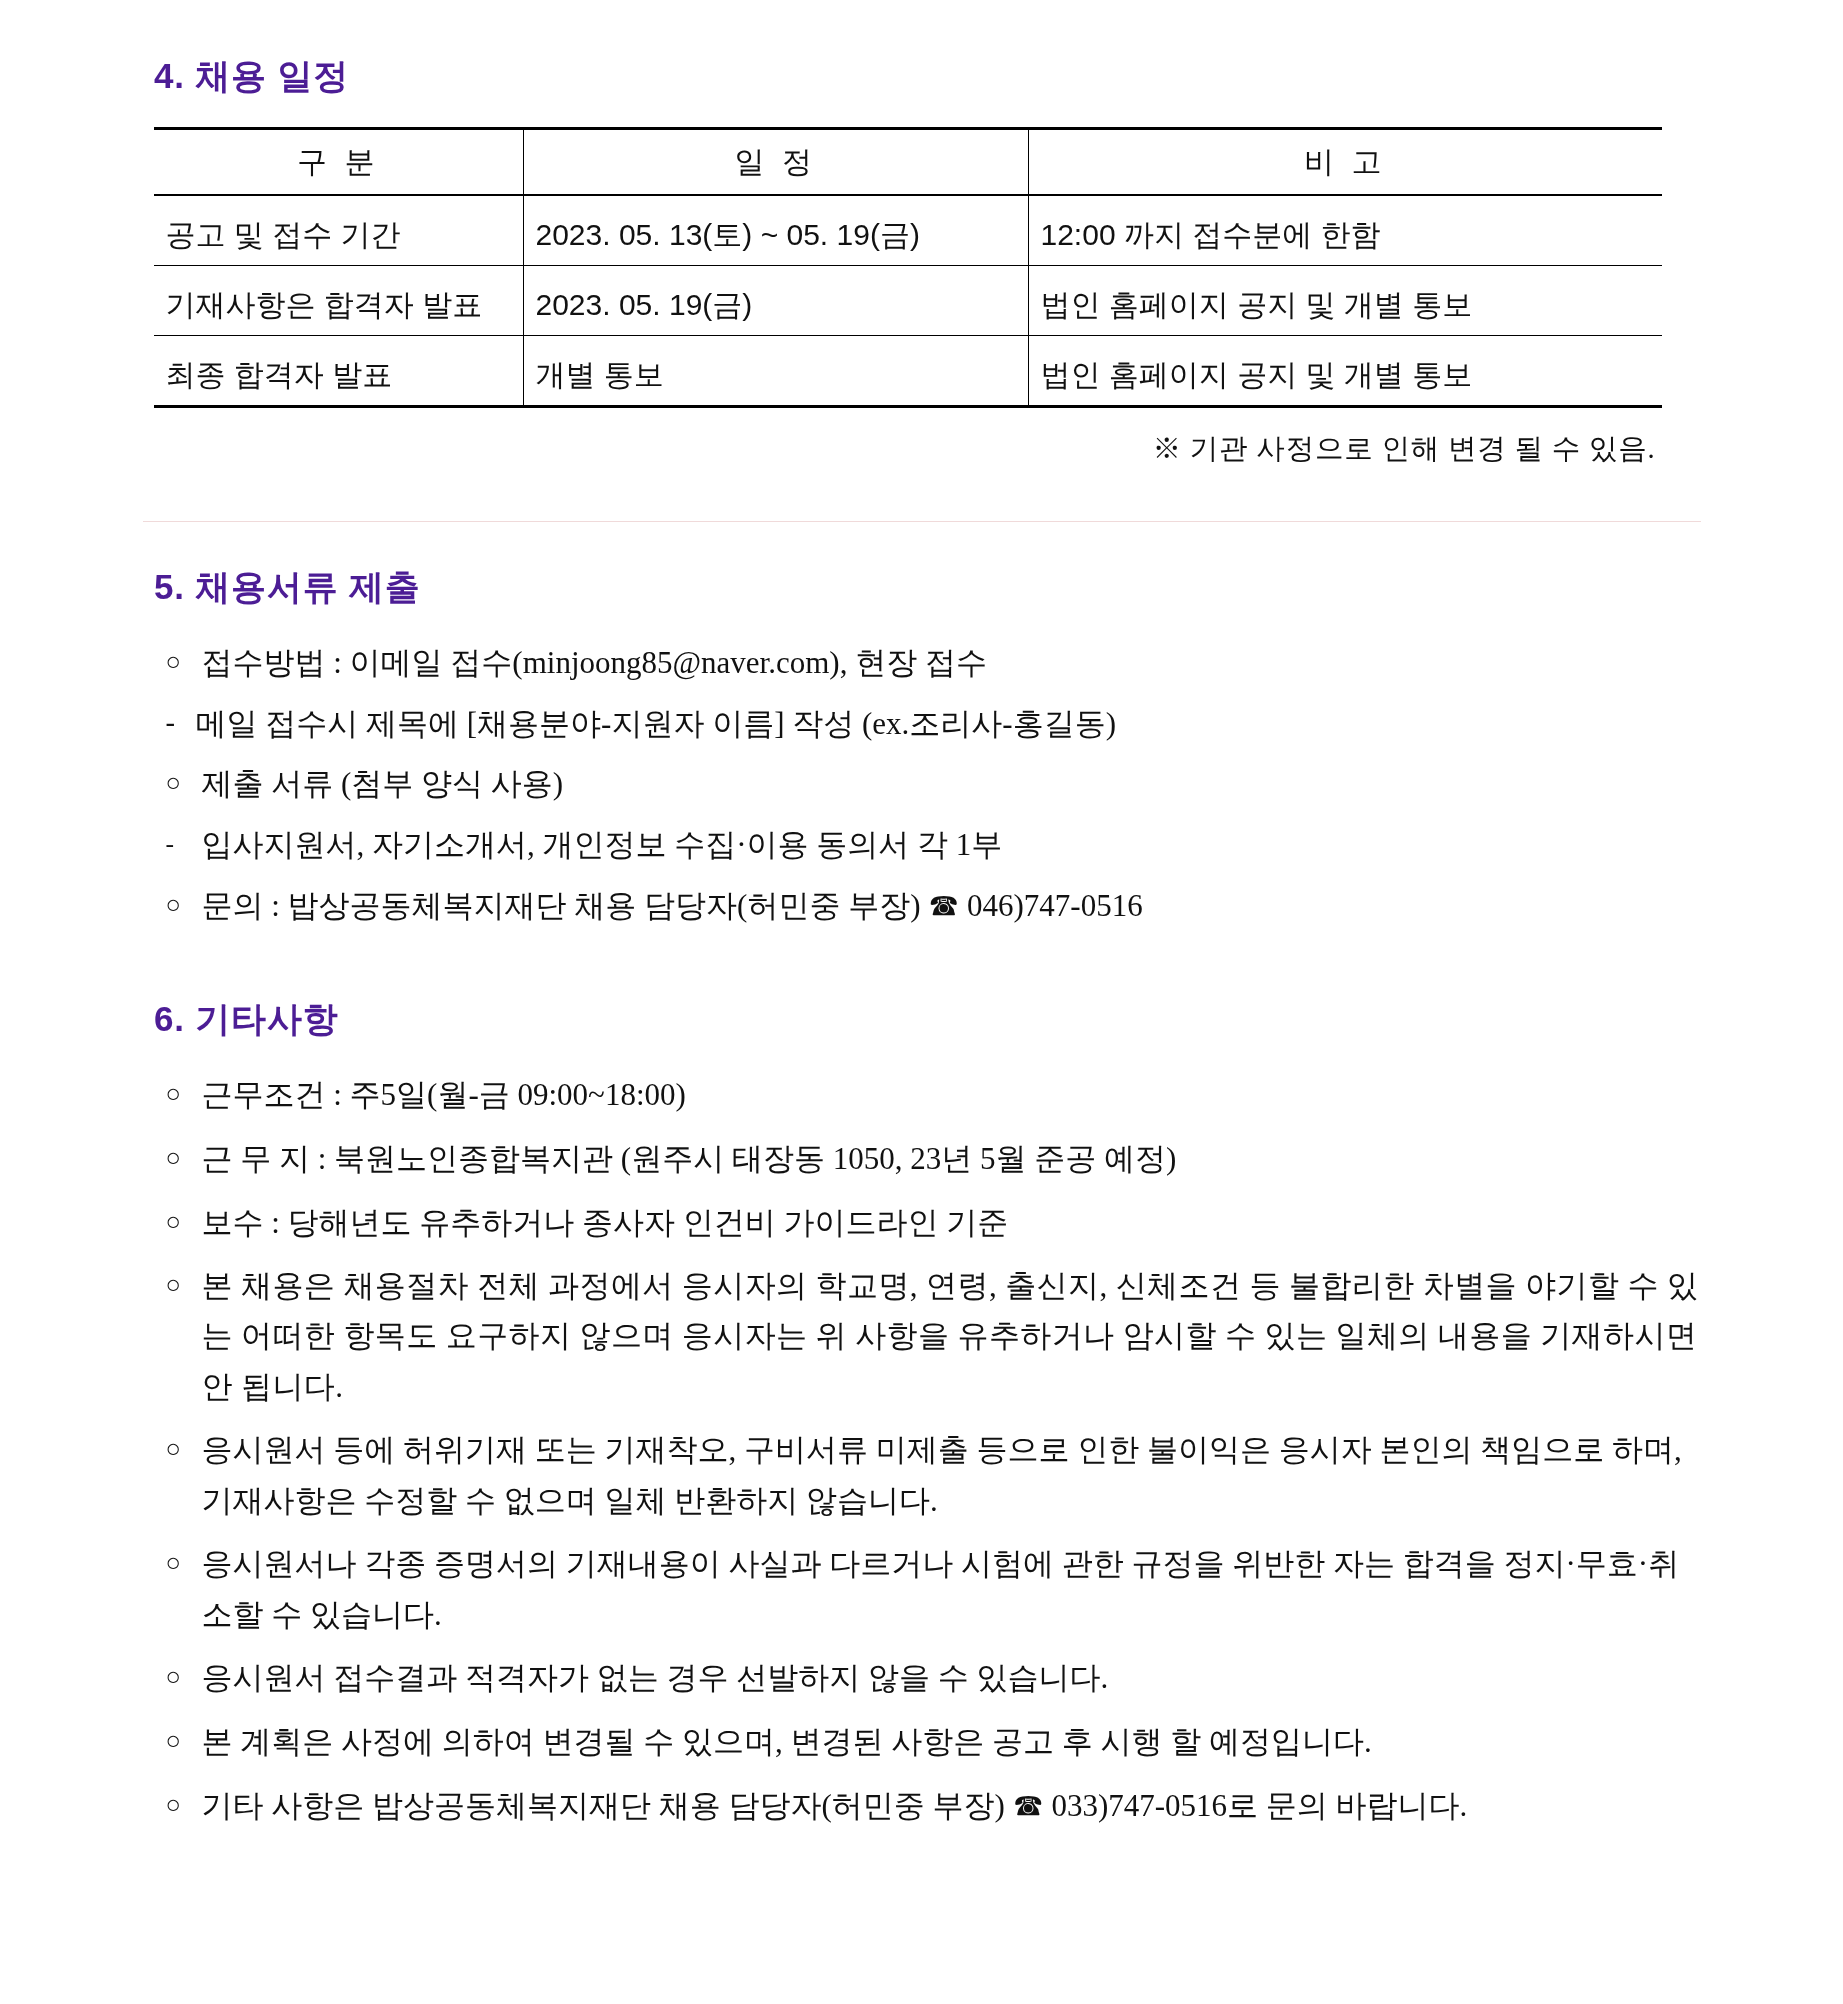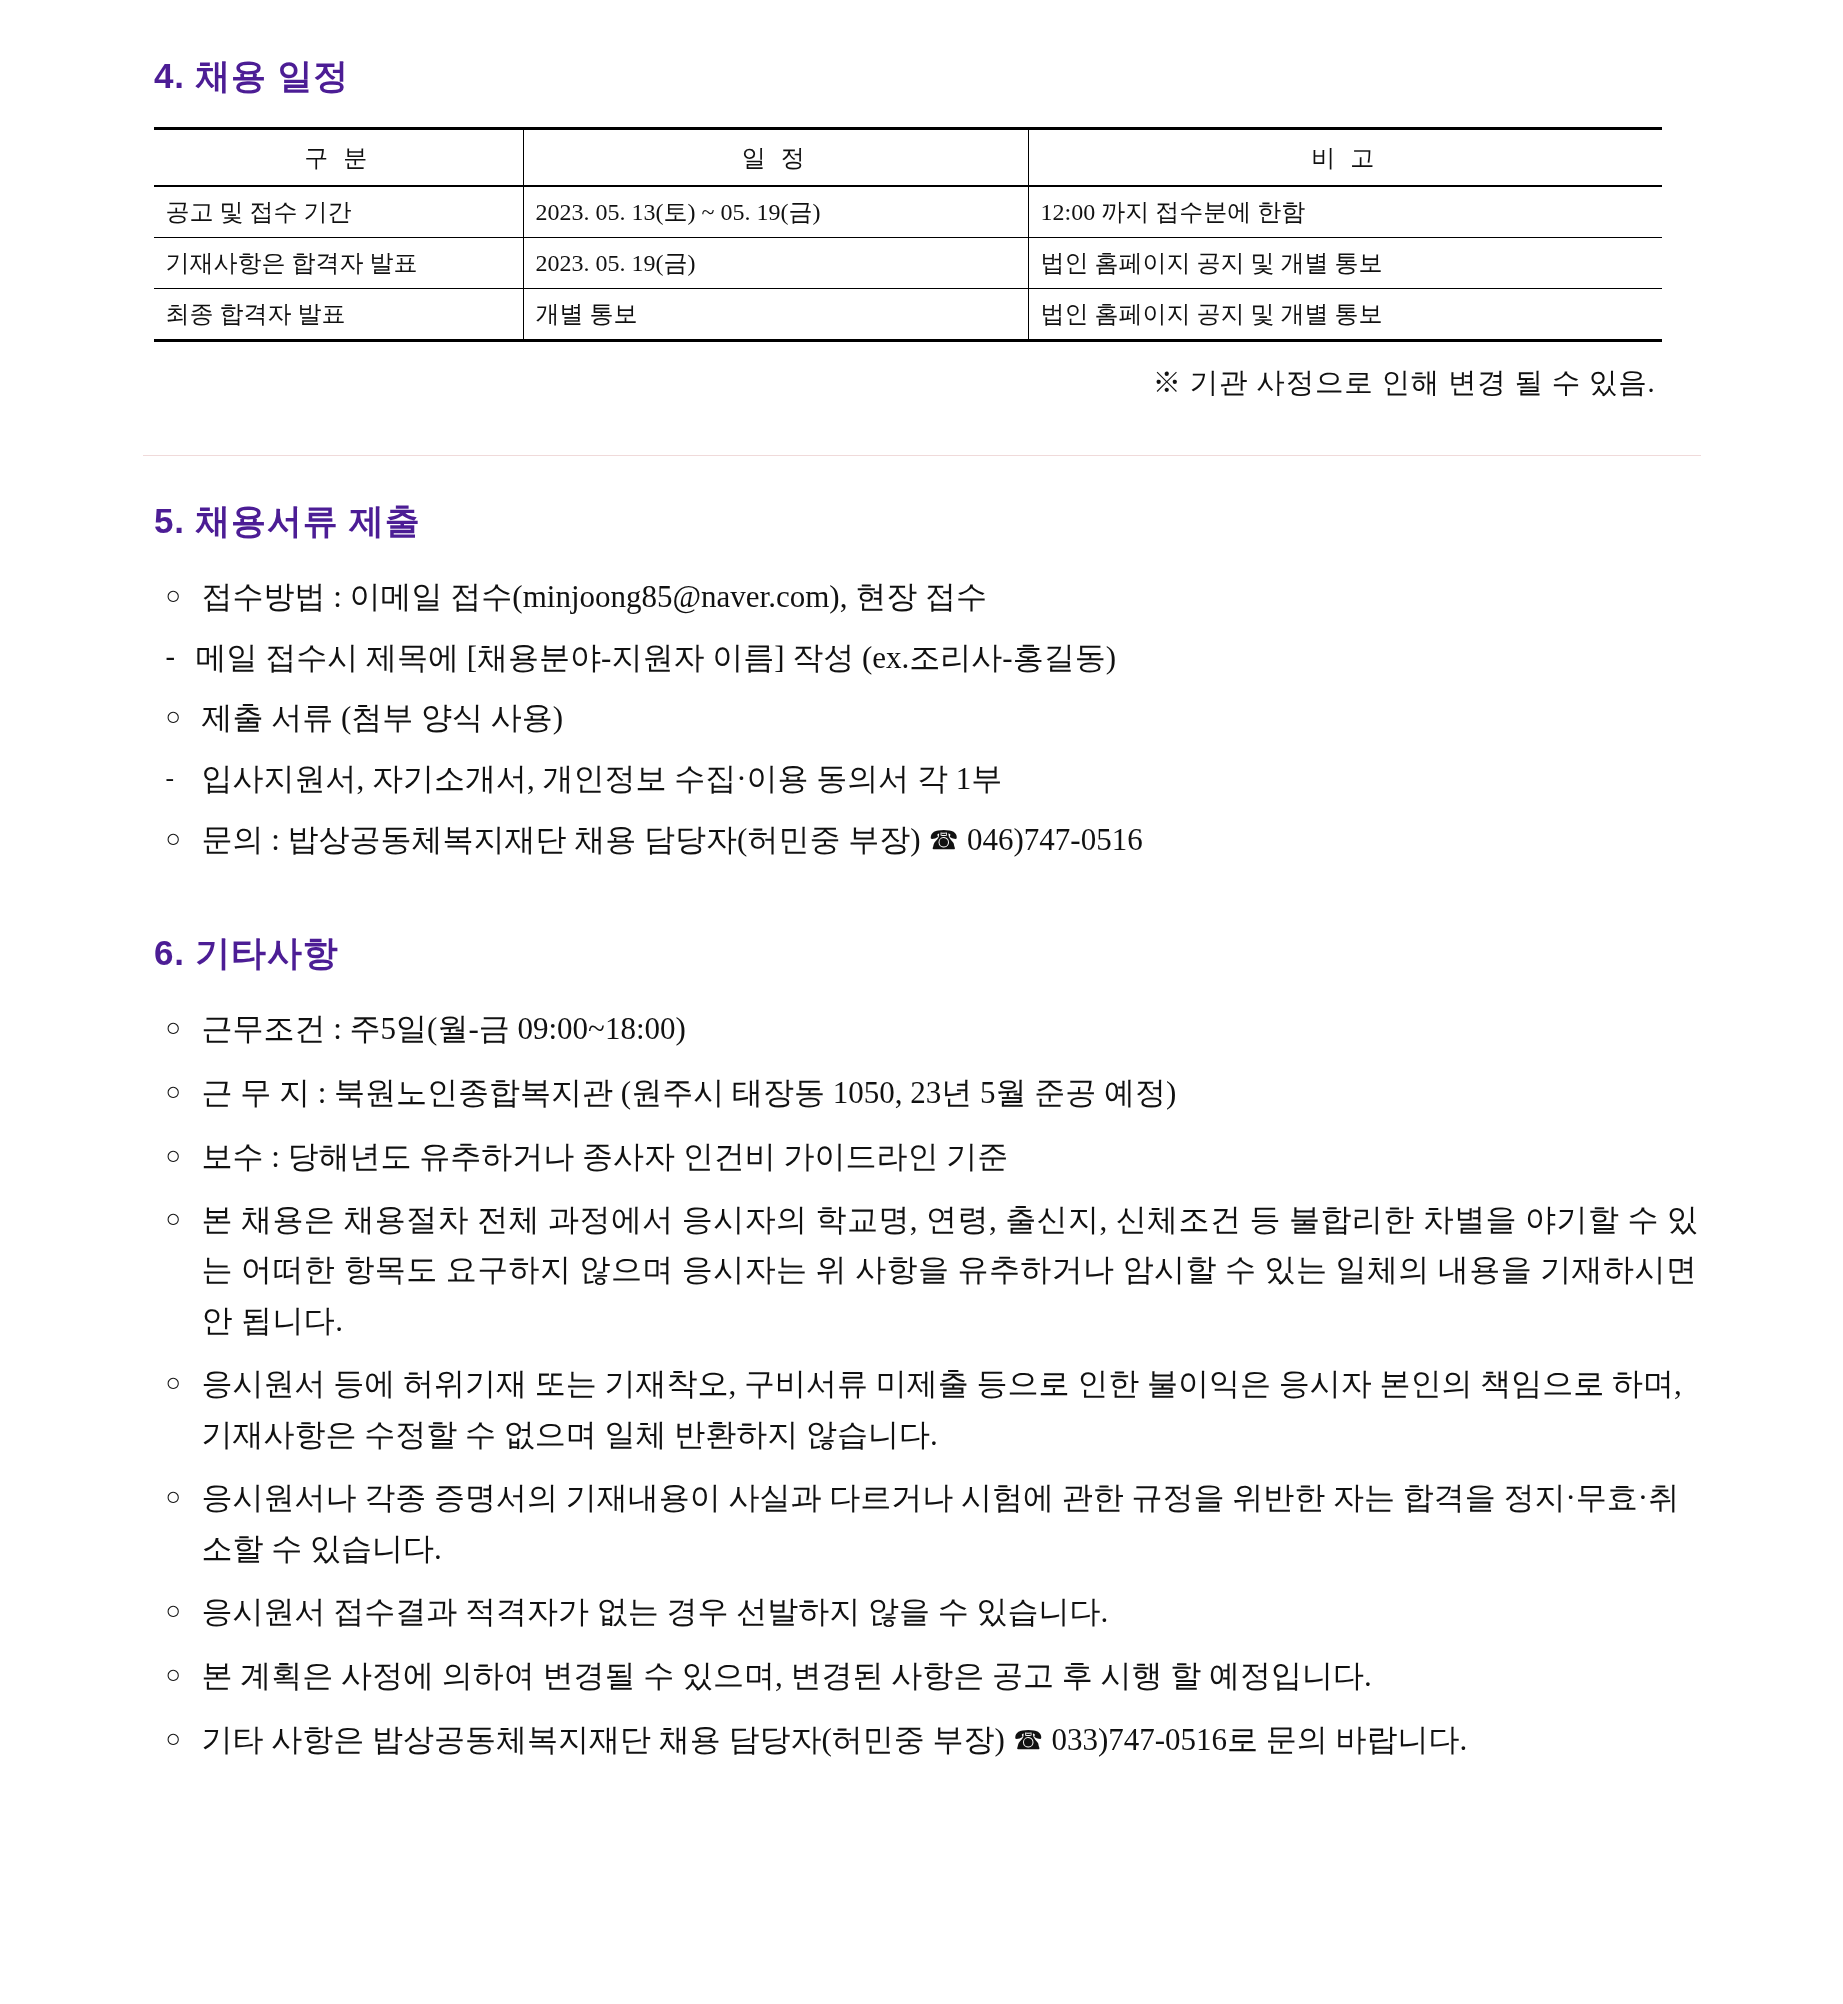--- a/index.html
+++ b/index.html
@@ -36,34 +36,34 @@
   }
 
   
   .table-wrap {
     margin: 0 0 0 10.5px;
     width: 1508px;
   }
   table.schedule {
     border-collapse: collapse;
     width: 100%;
-    font-size: 24px;
-    font-family: Liberation Serif, serif;
+    font-size: 30px;
+    font-family: Liberation Sans, sans-serif;
   }
   table.schedule thead th {
     border-top: 3px solid #000;
     border-bottom: 2.3px solid #000;
     font-weight: normal;
     padding: 12px 7.5px 10.5px 7.5px;
     text-align: center;
     letter-spacing: 4.5px;
   }
   table.schedule tbody td {
     border-bottom: 1.5px solid #000;
-    padding: 9px 12px 9px 12px;
+    padding: 19px 12px 9px 12px;
     vertical-align: middle;
   }
   table.schedule tbody tr:last-child td {
     border-bottom: 3px solid #000;
   }
   table.schedule th.col-div, table.schedule td.col-div {
     width: 345px;
     border-right: 1.5px solid #000;
   }
   table.schedule th.col-sch, table.schedule td.col-sch {

